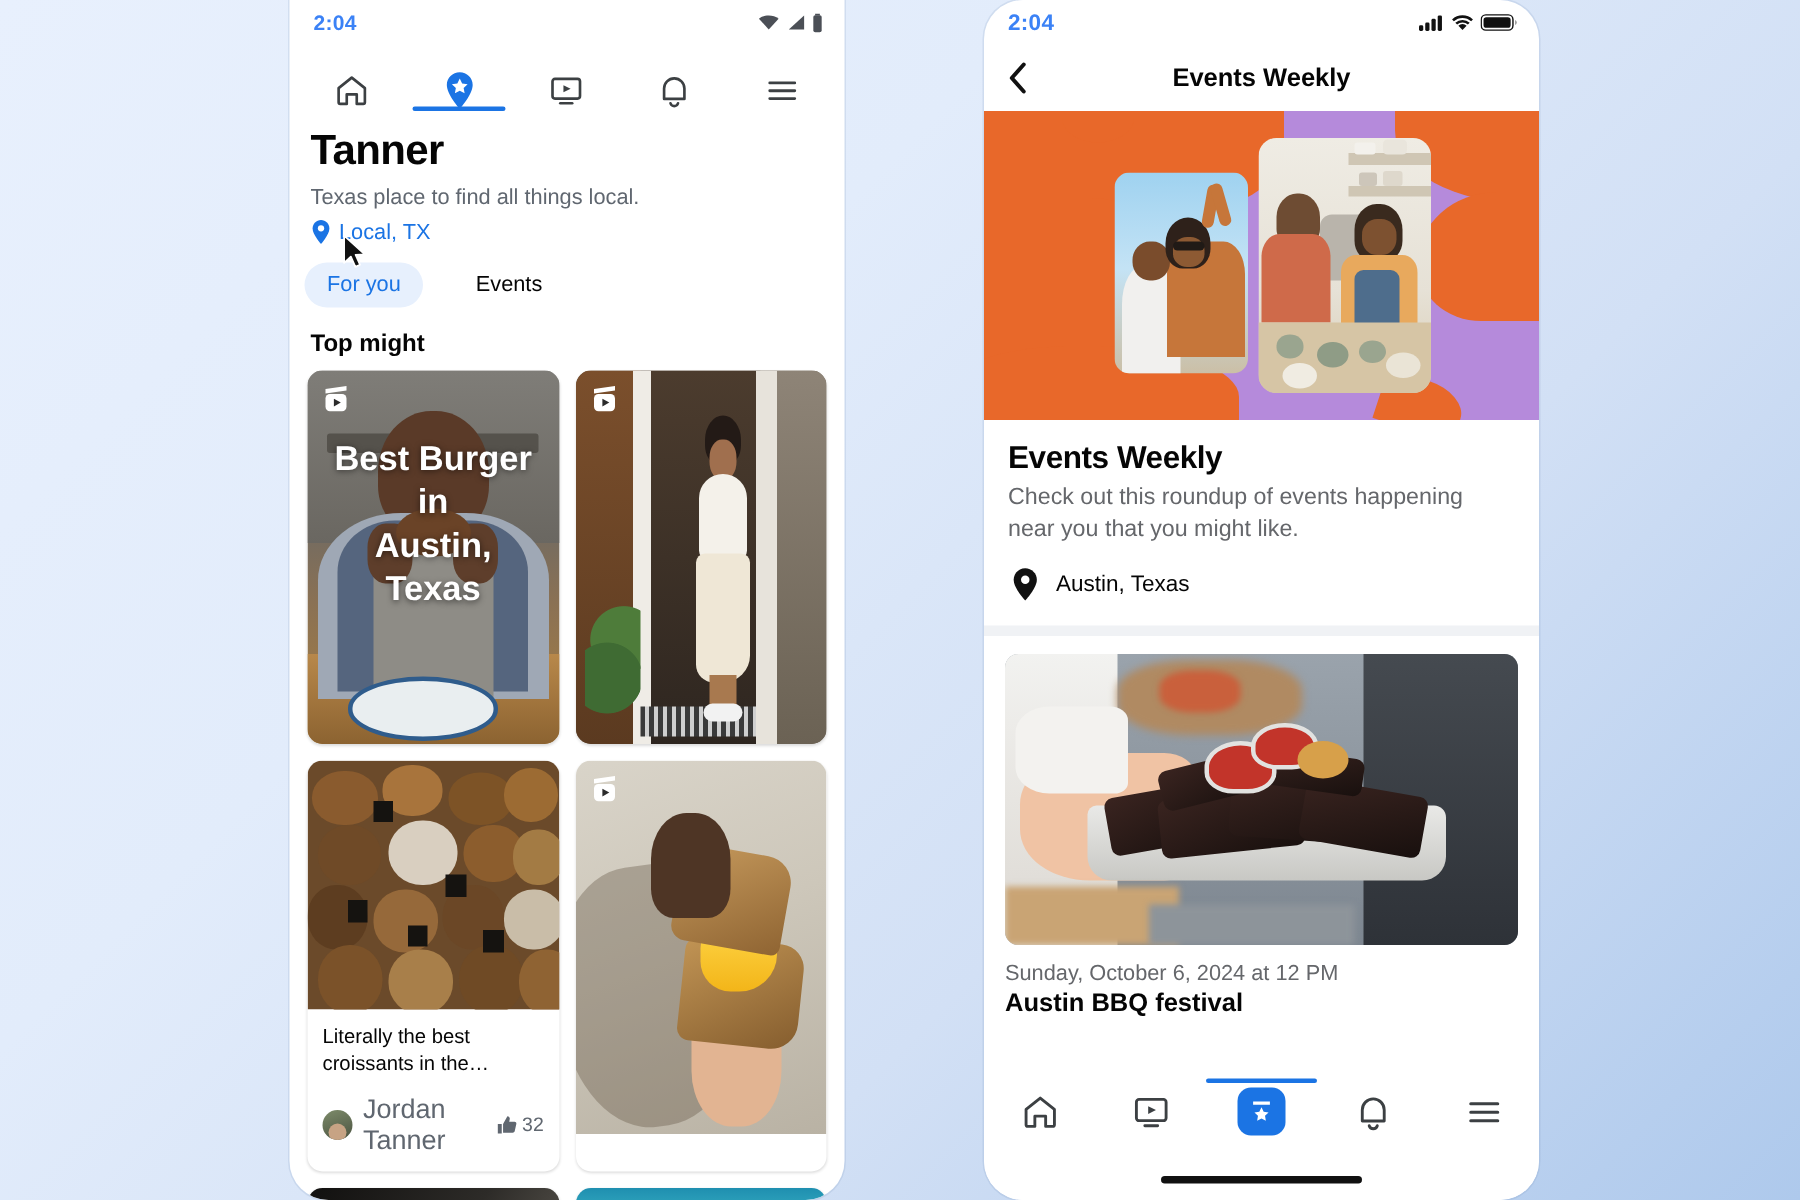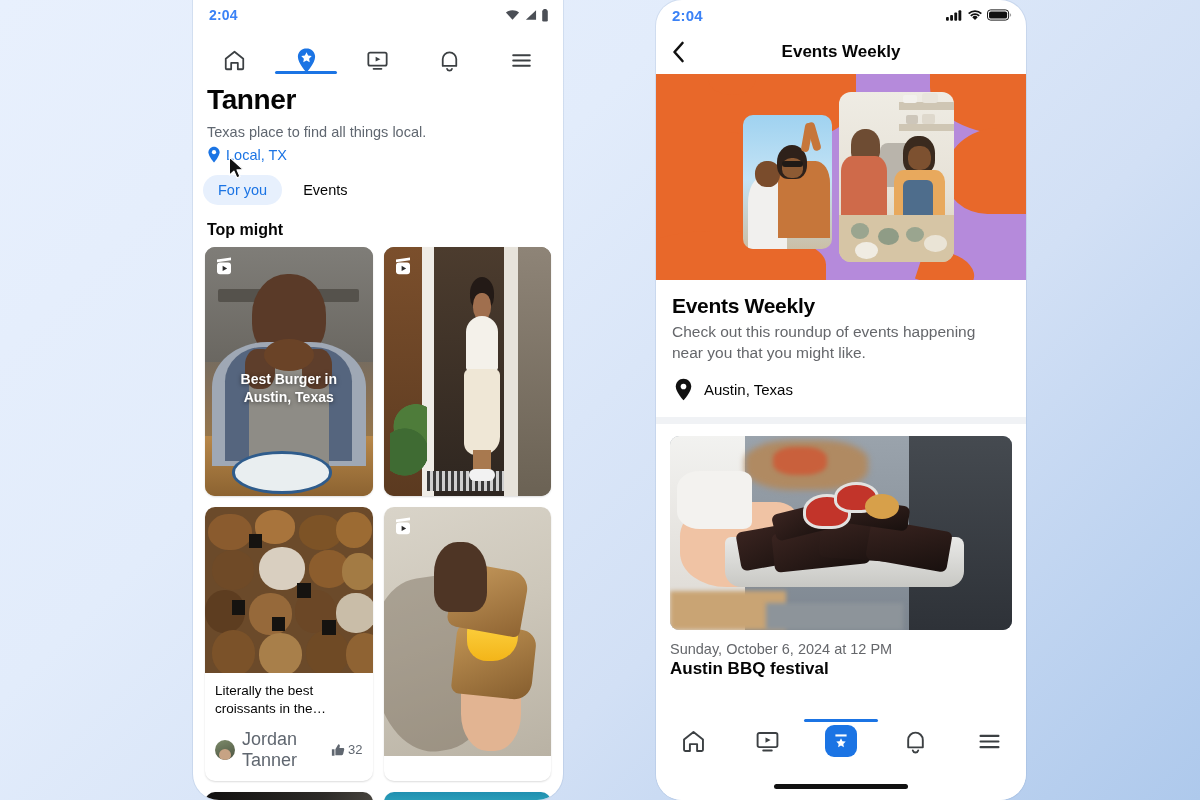--- a/index.html
+++ b/index.html
@@ -45,21 +45,21 @@
     width: 62px; height: 3px; background: #1b74e4; border-radius: 2px;
   }
 
   
   .local-head { padding: 10px 14px 0 14px; }
   .local-title { font-size: 28px; font-weight: 700; color: #050505; letter-spacing: -.4px; }
   .local-sub { font-size: 14.5px; color: #606770; margin-top: 8px; }
   .local-loc { display: flex; align-items: center; gap: 5px; margin-top: 6px; cursor: pointer; }
   .local-loc span { font-size: 14.5px; color: #1b74e4; }
 
-  .pills { display: flex; align-items: flex-start; gap: 6px; padding: 12px 10px 0 10px; }
+  .pills { display: flex; align-items: flex-start; gap: 20px; padding: 12px 10px 0 10px; }
   .pill {
     padding: 7px 15px; border-radius: 18px; font-size: 14.5px;
     color: #050505; cursor: pointer;
   }
   .pill.active { background: #e7f0fd; color: #1b74e4; font-weight: 500; }
 
   .section-title { font-size: 16px; font-weight: 700; color: #050505; padding: 16px 14px 8px 14px; }
 
   
   .grid {
@@ -70,21 +70,21 @@
     background: #fff; border-radius: 10px; overflow: hidden; position: relative;
     box-shadow: 0 1px 2px rgba(0,0,0,.14); cursor: pointer;
   }
   .card-img { position: relative; width: 100%; overflow: hidden; }
   .reel-badge {
     position: absolute; top: 8px; left: 8px; width: 22px; height: 22px;
     display: flex; align-items: center; justify-content: center;
   }
   .card-overlay-text {
     position: absolute; left: 0; right: 0; bottom: 36%;
-    text-align: center; color: #fff; font-size: 14px; font-weight: 700;
+    text-align: center; color: #fff; font-size: 23px; font-weight: 700;
     line-height: 1.25; text-shadow: 0 1px 4px rgba(0,0,0,.55); padding: 0 10px;
   }
   .card-body { padding: 9px 10px 10px 10px; }
   .card-title {
     font-size: 13.5px; color: #050505; line-height: 1.32;
     display: -webkit-box; -webkit-line-clamp: 2; -webkit-box-orient: vertical;
     overflow: hidden;
   }
   .card-meta { display: flex; align-items: center; justify-content: space-between; margin-top: 11px; }
   .card-author { display: flex; align-items: center; gap: 7px; }

